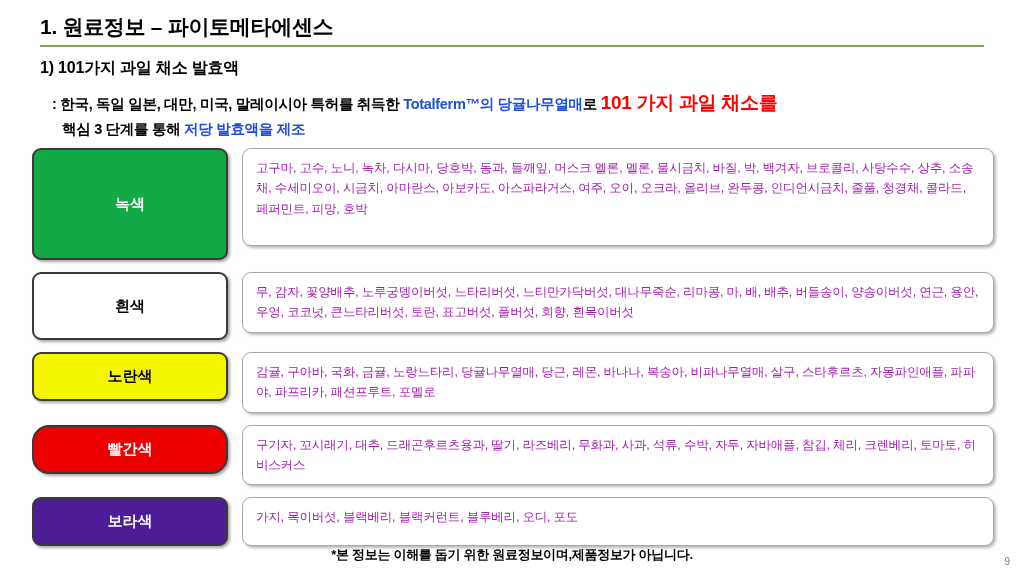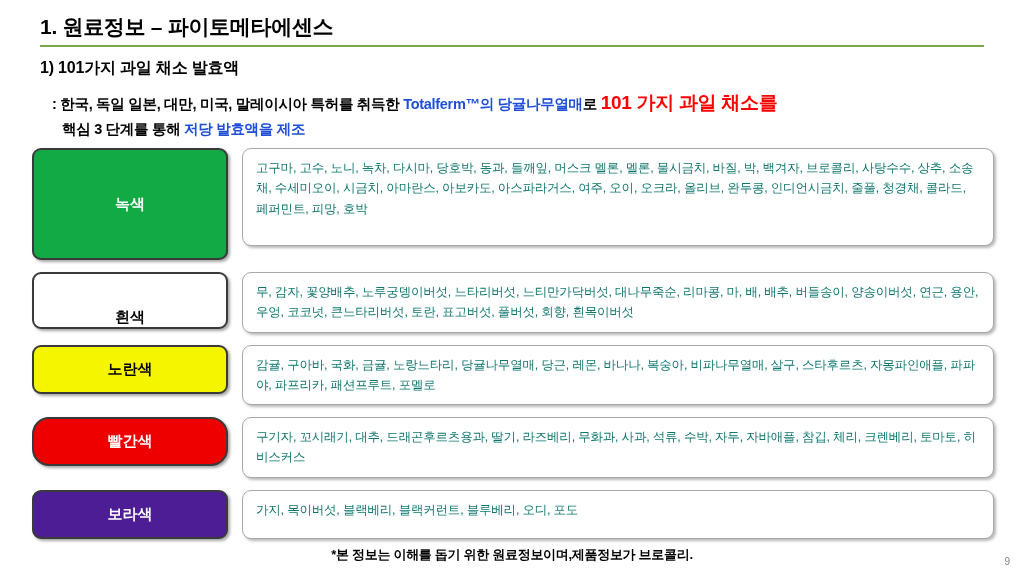--- a/index.html
+++ b/index.html
@@ -112,27 +112,27 @@
     flex: 1 1 auto;
     border: 1px solid #a8a8a8;
     border-radius: 9px;
     background: #ffffff;
     box-shadow: 2px 2px 3px rgba(0,0,0,0.28);
     box-sizing: border-box;
     padding: 9px 12px 9px 13px;
     font-size: 12.5px;
     line-height: 1.62;
     letter-spacing: -0.2px;
-    color: #0f766e;
+    color: #a21caf;
   }
 
   
   .row-green .color-chip { height: 112px; justify-content: center; }
   .row-green .content-box { min-height: 98px; }
-  .row-white .color-chip { height: 57px; align-items: flex-end; }
+  .row-white .color-chip { height: 68px; }
   .row-white .content-box { min-height: 57px; }
   .row-yellow .color-chip { height: 49px; }
   .row-yellow .content-box { min-height: 49px; }
   .row-red .color-chip { height: 49px; }
   .row-red .content-box { min-height: 49px; }
   .row-purple .color-chip { height: 49px; }
   .row-purple .content-box { min-height: 49px; }
 
   
   .footnote {
@@ -206,16 +206,16 @@
 
     <div class="row row-purple">
       <div class="color-chip" style="background: #4c1d95; color: rgb(255, 255, 255); justify-content: center;">
         <span>보라색</span>
       </div>
       <div class="content-box">가지, 목이버섯, 블랙베리, 블랙커런트, 블루베리, 오디, 포도</div>
     </div>
 
   </div>
 
-  <div class="footnote">*본 정보는 이해를 돕기 위한 원료정보이며,제품정보가 브로콜리.</div>
+  <div class="footnote">*본 정보는 이해를 돕기 위한 원료정보이며,제품정보가 아닙니다.</div>
   <div class="page-number">9</div>
 
 </div>
 
 </body></html>

